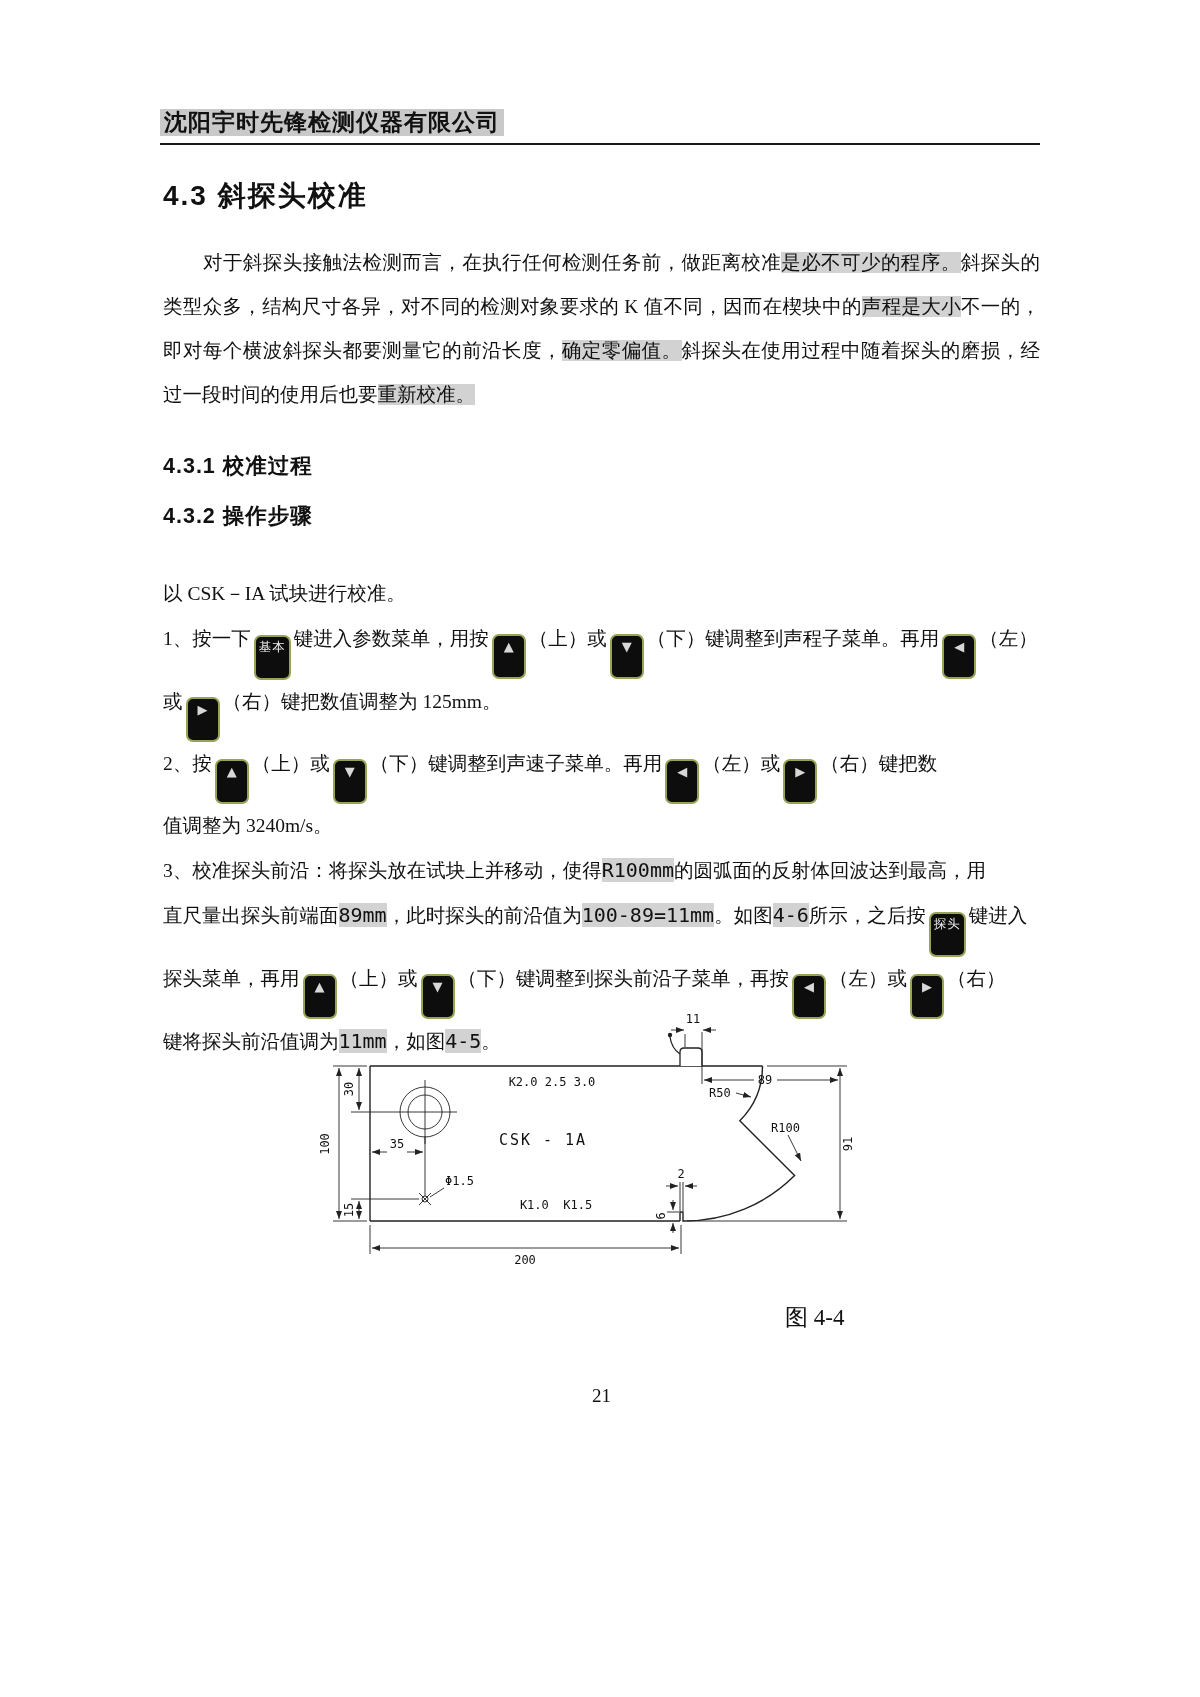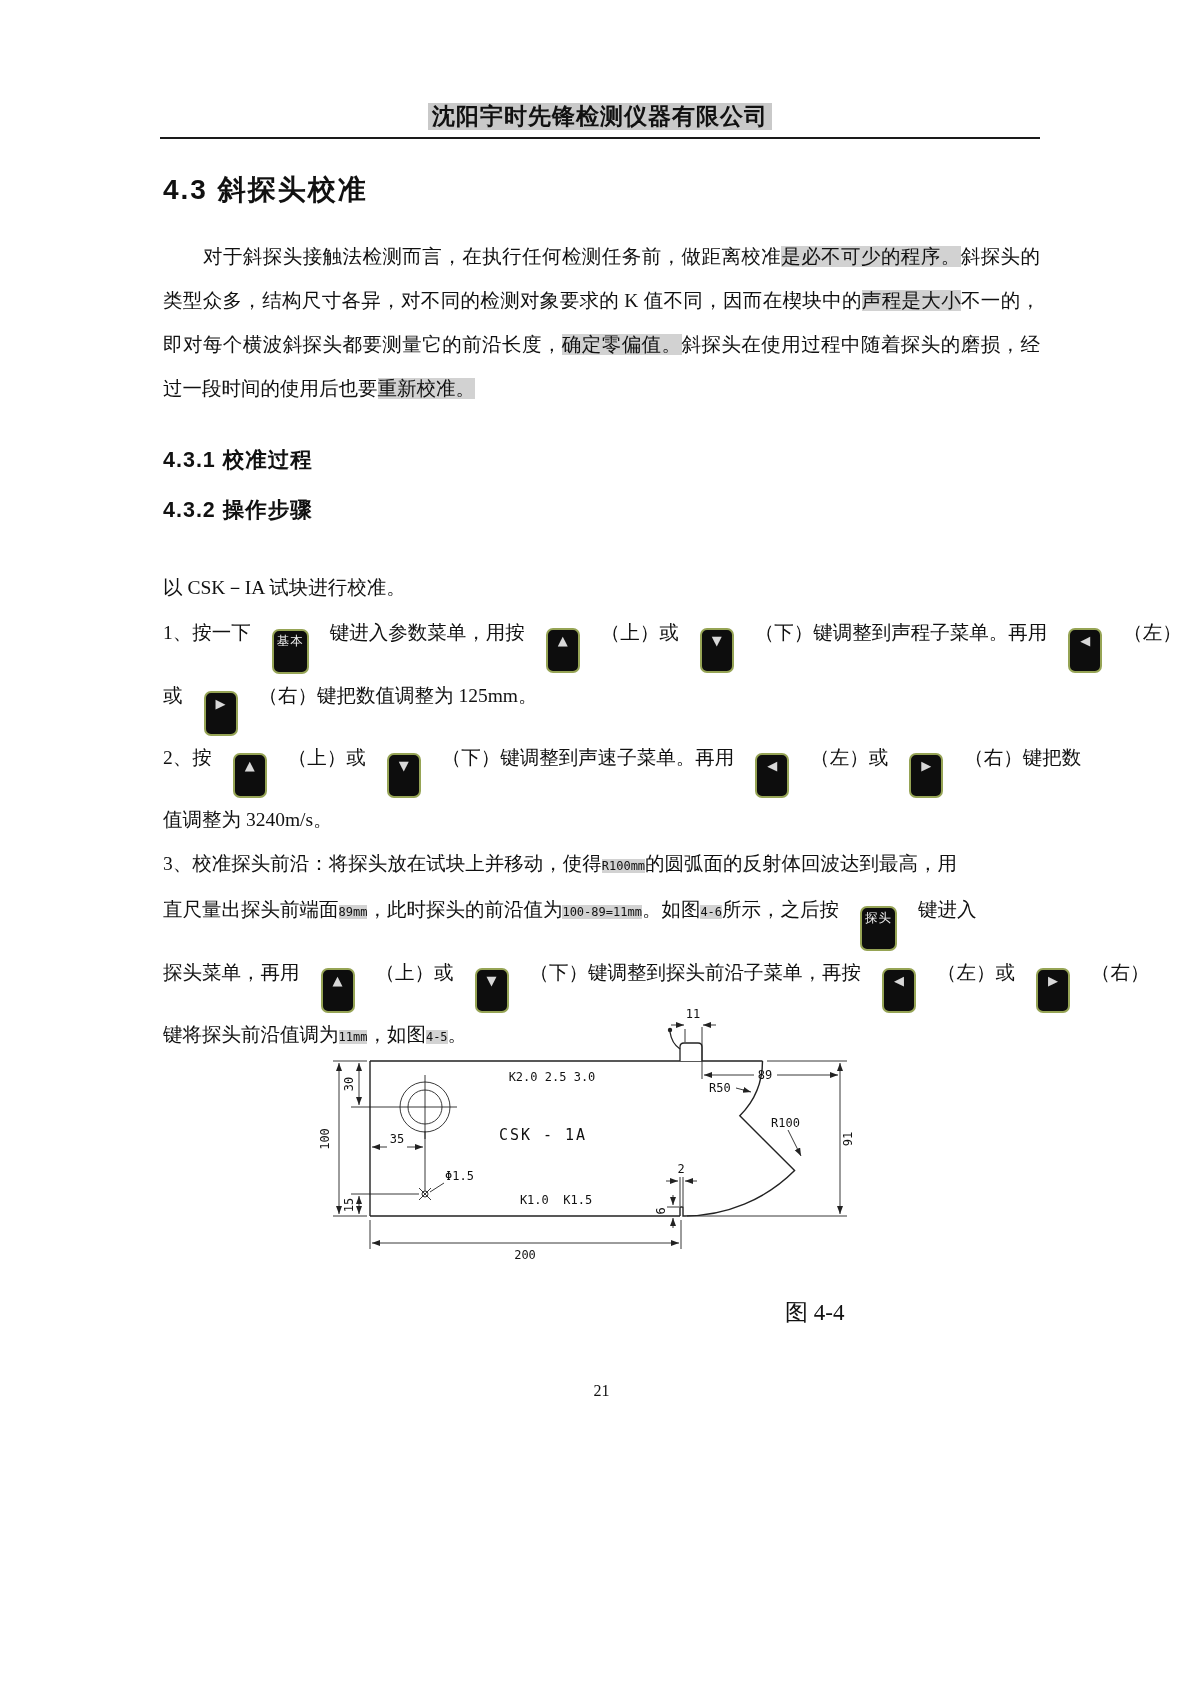--- a/index.html
+++ b/index.html
@@ -1,45 +1,45 @@
 <!DOCTYPE html>
 <html><head>
 <meta charset="utf-8">
 <style>
   html,body{margin:0;padding:0;background:#e8e8e8;}
   .page{width:1200px;height:1697px;background:#ffffff;margin:0 auto;position:relative;overflow:hidden;
         color:#111;font-family:"Liberation Serif","DejaVu Serif",serif;}
-  .header{margin:17px 160px;padding-top:84px;padding-bottom:5px;border-bottom:2px solid #1a1a1a;text-align:center;}
+  .header{margin:0 160px;padding-top:107px;padding-bottom:5px;border-bottom:2px solid #1a1a1a;text-align:left;}
   .header .company{font-weight:700;font-size:23px;letter-spacing:1px;background:#c9c9c9;padding:1px 4px;}
   .content{margin:0 160px 0 163px;}
   h1.title{margin:34px 0 0 0;font-family:"Liberation Sans","DejaVu Sans",sans-serif;
            font-weight:700;font-size:28px;letter-spacing:2px;line-height:34px;}
   .para1{margin-top:28px;font-size:19.5px;line-height:44px;text-align:justify;text-indent:2.05em;}
   h2.sec{margin:0;padding:0;font-family:"Liberation Sans","DejaVu Sans",sans-serif;
          font-weight:700;font-size:21.5px;line-height:26px;letter-spacing:1px;}
   h2.s431{margin-top:36px;}
   h2.s432{margin-top:24px;}
   .list431{margin-top:40px;}
   .line{font-size:19.5px;line-height:45.5px;white-space:nowrap;}
   .intro{margin-top:42px;}
   .steps .line{line-height:44px;}
   .hl{background:#d2d2d2;}
-  .hlm{background:#d2d2d2;font-family:"DejaVu Sans Mono","Liberation Mono",monospace;font-size:12px;}
-  .key{display:inline-block;box-sizing:border-box;width:34px;height:45px;margin:0 21px;vertical-align:-6px;
+  .hlm{background:#d2d2d2;font-family:"DejaVu Sans Mono","Liberation Mono",monospace;font-size:20px;}
+  .key{display:inline-block;box-sizing:border-box;width:34px;height:45px;margin:0 3px;vertical-align:-6px;
        background:#0d0d0d;border:2.5px solid #96a455;border-radius:7px;text-align:center;
        font-family:"DejaVu Sans",sans-serif;}
   .key.arr{font-size:13px;line-height:21px;color:#d8d8d8;}
   .key.txt{width:37px;font-size:12.5px;line-height:21px;color:#f2f2f2;letter-spacing:1px;
            font-family:"Liberation Sans","DejaVu Sans",sans-serif;}
   .figure{margin-top:-58px;margin-left:112px;width:600px;}
   svg text{fill:#111;stroke:none;font-family:"DejaVu Sans Mono","Liberation Mono",monospace;
            font-size:12px;white-space:pre;}
   svg text.big{font-size:15px;letter-spacing:2px;}
   .caption{margin-top:26px;padding-left:622px;font-size:23px;line-height:24px;}
-  .pageno{margin-top:56px;text-align:center;font-size:16px;line-height:20px;font-family:Liberation Serif, serif;}
+  .pageno{margin-top:56px;text-align:center;font-size:19px;line-height:20px;font-family:Liberation Serif, serif;}
 </style>
 </head>
 <body>
 
 <div class="page">
 
   <div class="header">
     <span class="company">沈阳宇时先锋检测仪器有限公司</span>
   </div>
 

